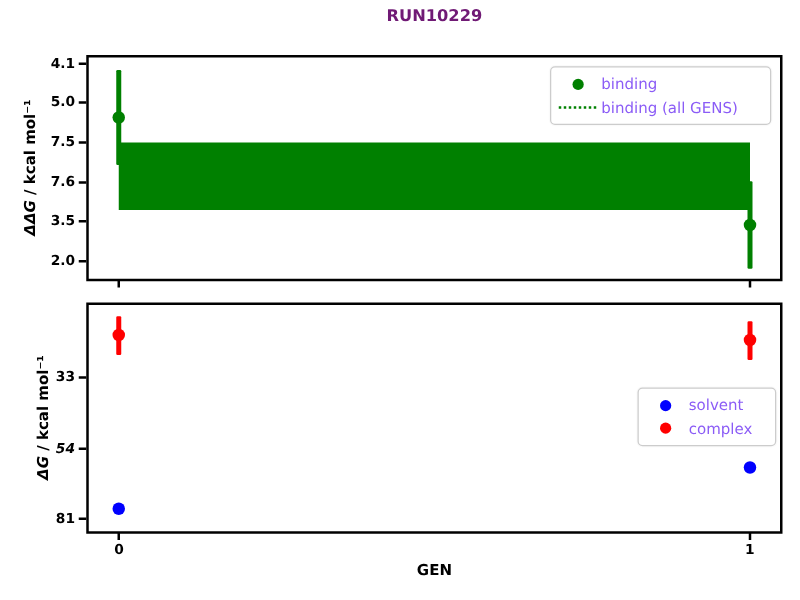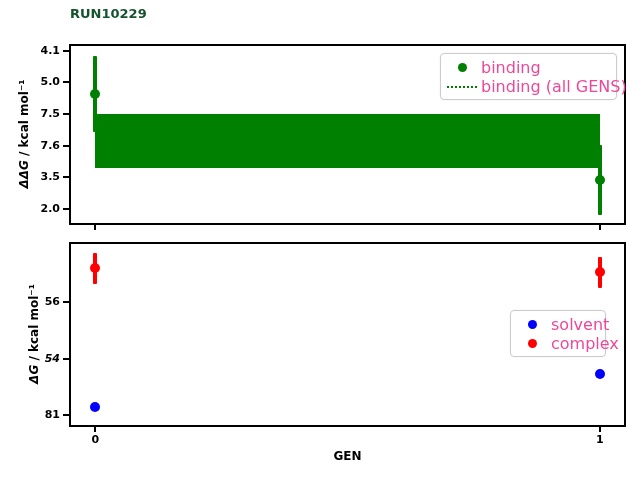--- a/index.html
+++ b/index.html
@@ -5,21 +5,21 @@
   html,body{margin:0;padding:0;background:#ffffff;}
   .figure{
     position:relative;
     width:640px;height:480px;
     background:#ffffff;
     font-family:"DejaVu Sans","Liberation Sans",sans-serif;
     overflow:hidden;
   }
   .fig-title{
     position:absolute;left:70px;top:6px;width:555px;
-    text-align:left;font-size:13px;font-weight:bold;color:#14532d;
+    text-align:center;font-size:13px;font-weight:bold;color:#701a75;
   }
   .plot-frame{
     position:absolute;border:2px solid #000;box-sizing:border-box;background:transparent;
   }
   .frame-top{left:69px;top:44px;width:557px;height:181px;}
   .frame-bottom{left:69px;top:242px;width:557px;height:185px;}
   .ylabel{
     position:absolute;white-space:nowrap;
     font-size:12px;font-weight:bold;color:#000;
     transform:translate(-50%,-50%) rotate(-90deg);
@@ -45,26 +45,26 @@
   .errbar{position:absolute;width:4px;border-radius:1px;}
   .marker{position:absolute;width:10px;height:10px;border-radius:50%;}
   .legend{
     position:absolute;background:#ffffff;
     border:1px solid #cccccc;border-radius:4px;
     box-shadow:0 0 0 1px rgba(0,0,0,0.02);
     padding:4px 8px 4px 2px;box-sizing:border-box;
     display:flex;flex-direction:column;justify-content:space-around;
   }
   .legend-top{left:440px;top:53px;width:177px;height:47px;}
-  .legend-bottom{left:510px;top:310px;width:96px;height:47px;}
+  .legend-bottom{left:510px;top:310px;width:111px;height:47px;}
   .legend-row{display:flex;align-items:center;height:19px;}
   .legend-marker-cell{width:38px;display:flex;justify-content:center;align-items:center;flex:0 0 38px;}
   .legend-dot{width:9px;height:9px;border-radius:50%;}
   .legend-dotted{width:30px;height:0;border-top:2px dotted #008000;}
-  .legend-label{font-size:16px;color:#ec4899;white-space:nowrap;}
+  .legend-label{font-size:12px;color:#8b5cf6;white-space:nowrap;}
 </style>
 </head>
 <body>
 
 <div class="figure">
 
   <div class="fig-title">RUN10229</div>
 
   <div class="plot-frame frame-top"></div>
   <div class="ylabel ylabel-top">
@@ -126,21 +126,21 @@
     <div class="band-meanline" style="left: 95.2273px; top: 140.285px; width: 504.545px; border-top-color: rgb(0, 128, 0);"></div>
     <div class="errbar" style="left: 93.2273px; top: 55.7687px; height: 76.0142px; background: rgb(0, 128, 0);"></div>
     <div class="errbar" style="left: 597.773px; top: 145.085px; height: 69.6797px; background: rgb(0, 128, 0);"></div>
     <div class="marker" style="left: 90.2273px; top: 88.7758px; background: rgb(0, 128, 0);"></div>
     <div class="marker" style="left: 594.773px; top: 174.925px; background: rgb(0, 128, 0);"></div>
     <div class="tickmark" style="left: 63px; top: 414.109px; width: 6px; height: 2px;"></div>
     <div class="ytick-label" style="left: 24px; top: 409.109px;">81</div>
     <div class="tickmark" style="left: 63px; top: 357.587px; width: 6px; height: 2px;"></div>
     <div class="ytick-label" style="left: 24px; top: 352.587px; font-style: italic;">54</div>
     <div class="tickmark" style="left: 63px; top: 301.065px; width: 6px; height: 2px;"></div>
-    <div class="ytick-label" style="left: 24px; top: 296.065px;">56</div>
+    <div class="ytick-label" style="left: 24px; top: 296.065px;">33</div>
     <div class="tickmark" style="left: 94.2273px; top: 426px; width: 2px; height: 6px;"></div>
     <div class="xtick-label" style="left: 85.2273px; top: 434px;">0</div>
     <div class="tickmark" style="left: 598.773px; top: 426px; width: 2px; height: 6px;"></div>
     <div class="xtick-label" style="left: 589.773px; top: 434px;">1</div>
     <div class="errbar" style="left: 93.2273px; top: 403.804px; height: 5.65217px; background: rgb(0, 0, 255);"></div>
     <div class="errbar" style="left: 597.773px; top: 371.304px; height: 5.65217px; background: rgb(0, 0, 255);"></div>
     <div class="errbar" style="left: 93.2273px; top: 252.609px; height: 31.087px; background: rgb(255, 0, 0);"></div>
     <div class="errbar" style="left: 597.773px; top: 256.848px; height: 31.087px; background: rgb(255, 0, 0);"></div>
     <div class="marker" style="left: 90.2273px; top: 401.63px; background: rgb(0, 0, 255);"></div>
     <div class="marker" style="left: 594.773px; top: 369.13px; background: rgb(0, 0, 255);"></div>

